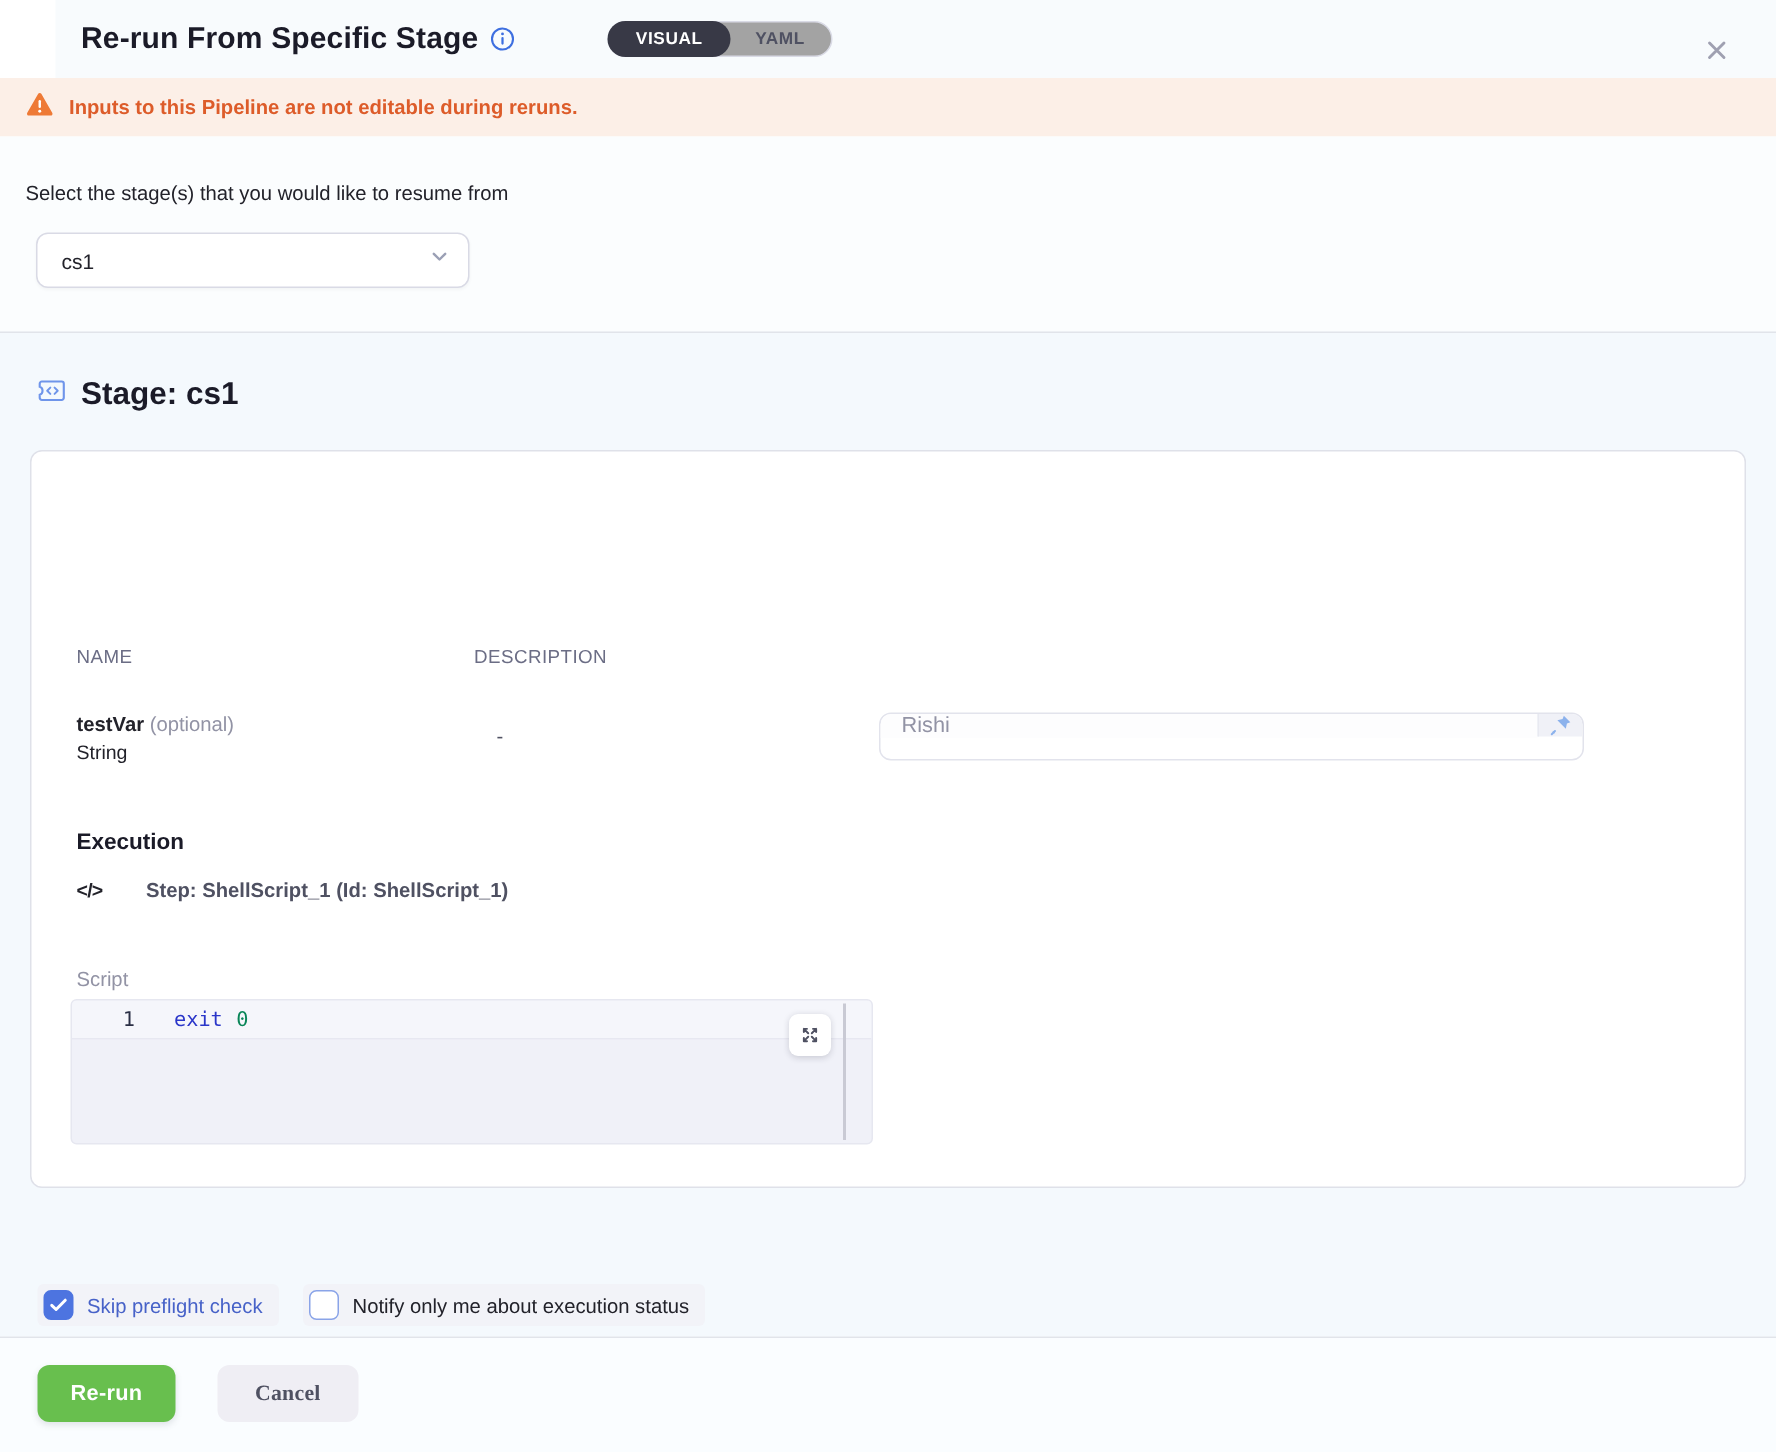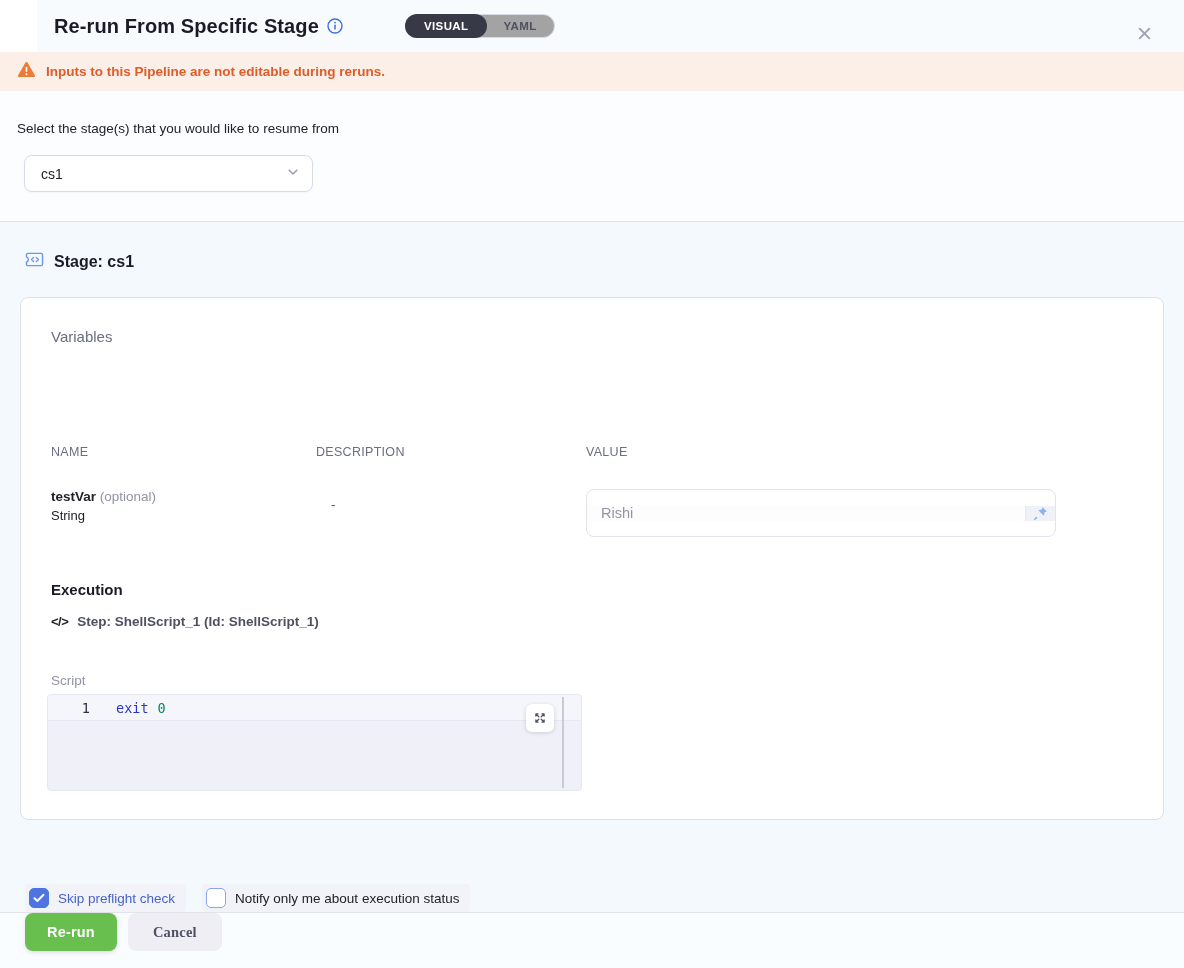--- a/index.html
+++ b/index.html
@@ -22,43 +22,43 @@
 
   
   .select-section { height:130px; flex:0 0 auto; background:#fbfdfe; padding:30px 0 0 17px; }
   .select-label { font-size:13.5px; color:#22222a; }
   .dropdown { margin:19px 0 0 7px; width:289px; height:37px; background:#fff; border:1px solid #d9dae5; border-radius:8px; display:flex; align-items:center; justify-content:space-between; padding:0 12px 0 16px; cursor:pointer; box-shadow:0 1px 2px rgba(40,41,61,.04); }
   .dropdown-value { font-size:14px; color:#22222a; }
 
   
   .stage-section { flex:1 1 auto; background:#f4f9fd; border-top:1px solid #e1e4ea; padding:29px 0 0 0; }
   .stage-heading { display:flex; align-items:center; gap:10px; padding-left:25px; }
-  .stage-heading-text { font-size:16px; font-weight:700; color:#1b1b28; }
+  .stage-heading-text { font-size:21px; font-weight:700; color:#1b1b28; }
 
   .card { margin:25px 20px 0 20px; background:#fff; border:1px solid #dfe1e9; border-radius:8px; padding:30px 30px 28px 30px; }
   .variables-heading { font-size:15px; font-weight:500; color:#6b6d85; }
 
   .var-table { margin-top:56px; display:grid; grid-template-columns:265px 270px 1fr; }
   .col-header { font-size:12.5px; font-weight:400; letter-spacing:.3px; color:#6b6d85;margin-top:44px; }
   .var-row { margin-top:30px; display:grid; grid-template-columns:265px 270px 1fr; align-items:flex-start; }
   .var-name-line { font-size:13.5px; }
   .var-name { font-weight:700; color:#22222a; }
   .var-optional { color:#9293a5; }
   .var-type { margin-top:4px; font-size:13px; color:#22222a; }
   .var-desc { font-size:13.5px; color:#4f5162; padding-top:8px; padding-left:15px; }
 
-  .value-input-wrap { width:470px; height:48px; border:1px solid #e2e3ec; border-radius:8px; background:#fff; display:flex; align-items:center; overflow:hidden; }
+  .value-input-wrap { width:470px; height:32px; border:1px solid #e2e3ec; border-radius:8px; background:#fff; display:flex; align-items:flex-start; overflow:hidden; }
   .value-input { flex:1; border:none; outline:none; background:#fdfdfe; padding:0 14px; font-size:14.5px; font-family:inherit; color:#9293a5; }
   .value-input:disabled { color:#9293a5; }
   .pin-btn { width:30px; border:none; border-left:1px solid #e8e9f1; background:#f0f1f7; display:flex; align-items:center; justify-content:center; cursor:pointer; }
 
   .execution-heading { margin-top:44px; font-size:15px; font-weight:700; color:#1b1b28; }
   .step-row { margin-top:16px; display:flex; align-items:center; gap:9px; }
   .code-glyph { font-size:13px; font-weight:700; color:#22222a; letter-spacing:-.5px; }
-  .step-label { font-size:13.5px; font-weight:600; color:#4f5162; }
+  .step-label { font-size:13.5px; font-weight:600; color:#4f5162;margin-left:20px; }
 
   .script-label { margin-top:44px; font-size:13.5px; color:#9293a5; }
   .editor { position:relative; margin-top:6px; margin-left:-4px; width:535px; height:97px; background:#f0f1f8; border:1px solid #e6e7f0; border-radius:4px; overflow:hidden; }
   .code-line { display:flex; align-items:center; height:26px; background:#f5f6fb; border-bottom:1px solid #e7e8f1; }
   .gutter { width:68px; text-align:right; padding-right:26px; font-family:"DejaVu Sans Mono","Liberation Mono",monospace; font-size:13.5px; color:#2a2f45; }
   .code-text { font-family:"DejaVu Sans Mono","Liberation Mono",monospace; font-size:13.5px; }
   .tok-kw { color:#2a36c9; }
   .tok-num { color:#098658; margin-left:9px; }
   .expand-btn { position:absolute; top:9px; right:27px; width:28px; height:28px; background:#fff; border:none; border-radius:6px; box-shadow:0 1px 4px rgba(40,41,61,.18); display:flex; align-items:center; justify-content:center; cursor:pointer; }
   .editor-scrollbar { position:absolute; top:2px; bottom:2px; right:17px; width:2px; background:#c9cad4; }
@@ -67,21 +67,21 @@
   .options-row { margin-top:64px; padding-left:25px; display:flex; gap:16px; }
   .option { display:flex; align-items:center; gap:9px; background:#f2f3f8; border-radius:4px; padding:4px 11px 4px 4px; cursor:pointer; }
   .cb { width:20px; height:20px; border-radius:5px; background:#fff; border:1.5px solid #8aa4e8; display:flex; align-items:center; justify-content:center; }
   .option.checked .cb { background:#4d74e0; border-color:#4d74e0; }
   .cb svg { display:none; }
   .option.checked .cb svg { display:block; }
   .option-label { font-size:13.5px; color:#22222a; }
   .option.checked .option-label { color:#4762c8; }
 
   
-  .footer { flex:0 0 auto; height:77px; background:#fafdff; border-top:1px solid #e1e4ea; display:flex; align-items:flex-start; gap:11px; padding:0 4px 2px 25px; }
+  .footer { flex:0 0 auto; height:77px; background:#fafdff; border-top:1px solid #e1e4ea; display:flex; align-items:center; gap:28px; padding:0 4px 2px 25px; }
   .btn { height:38px; border:none; border-radius:8px; font-family:inherit; font-size:14.5px; font-weight:700; cursor:pointer; letter-spacing:.2px; }
   .btn-rerun { background:#68bf4e; color:#fff; padding:0 22px; box-shadow:0 2px 4px rgba(96,97,112,.16); }
   .btn-cancel { background:#efeef4; color:#4f5162; padding:0 25px;font-family:Liberation Serif, serif; }
 </style>
 </head>
 <body>
 
 <div class="modal">
 
   <div class="header">
@@ -133,26 +133,24 @@
       <span>
         <svg width="19" height="17" viewBox="0 0 20 18">
           <path d="M3 2.5h14a1.5 1.5 0 0 1 1.5 1.5v10a1.5 1.5 0 0 1-1.5 1.5H3A1.5 1.5 0 0 1 1.5 14v-2.2c1.2-.3 2-1 2-2.8s-.8-2.5-2-2.8V4A1.5 1.5 0 0 1 3 2.5Z" fill="none" stroke="#6f95ea" stroke-width="1.5"></path>
           <path d="M9 6.8 L6.8 9 L9 11.2 M12 6.8 L14.2 9 L12 11.2" fill="none" stroke="#6f95ea" stroke-width="1.4" stroke-linecap="round" stroke-linejoin="round"></path>
         </svg>
       </span>
       <span class="stage-heading-text">Stage: cs1</span>
     </div>
 
     <div class="card">
-      <div class="variables-heading">Variables</div>
 
       <div class="var-table">
         <span class="col-header">NAME</span>
         <span class="col-header">DESCRIPTION</span>
-        <span class="col-header">VALUE</span>
       </div>
 
       <div class="var-row">
         <div>
           <div class="var-name-line">
             <span class="var-name">testVar</span>
             <span class="var-optional">(optional)</span>
           </div>
           <div class="var-type">String</div>
         </div>

